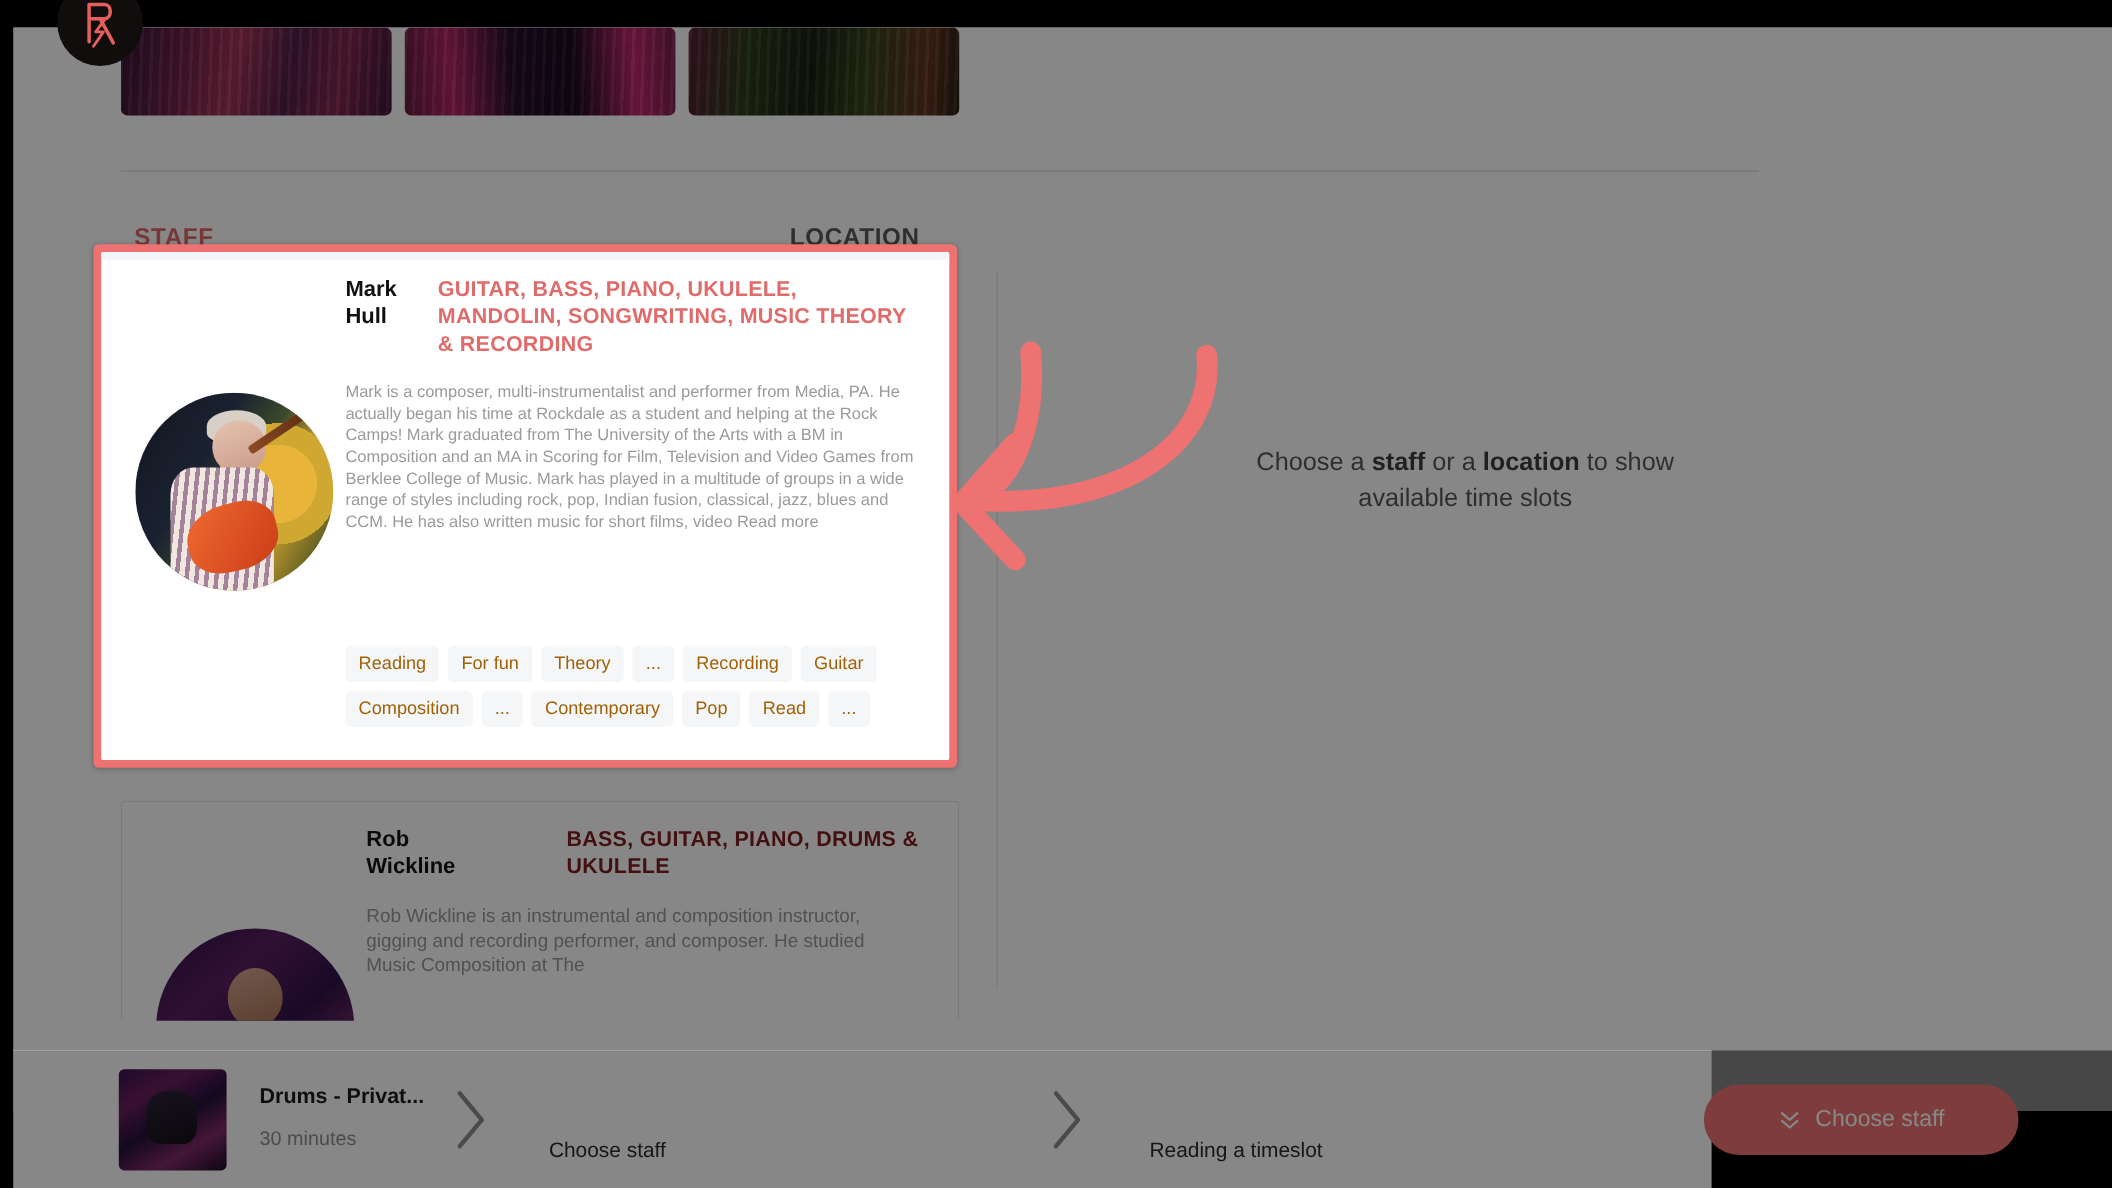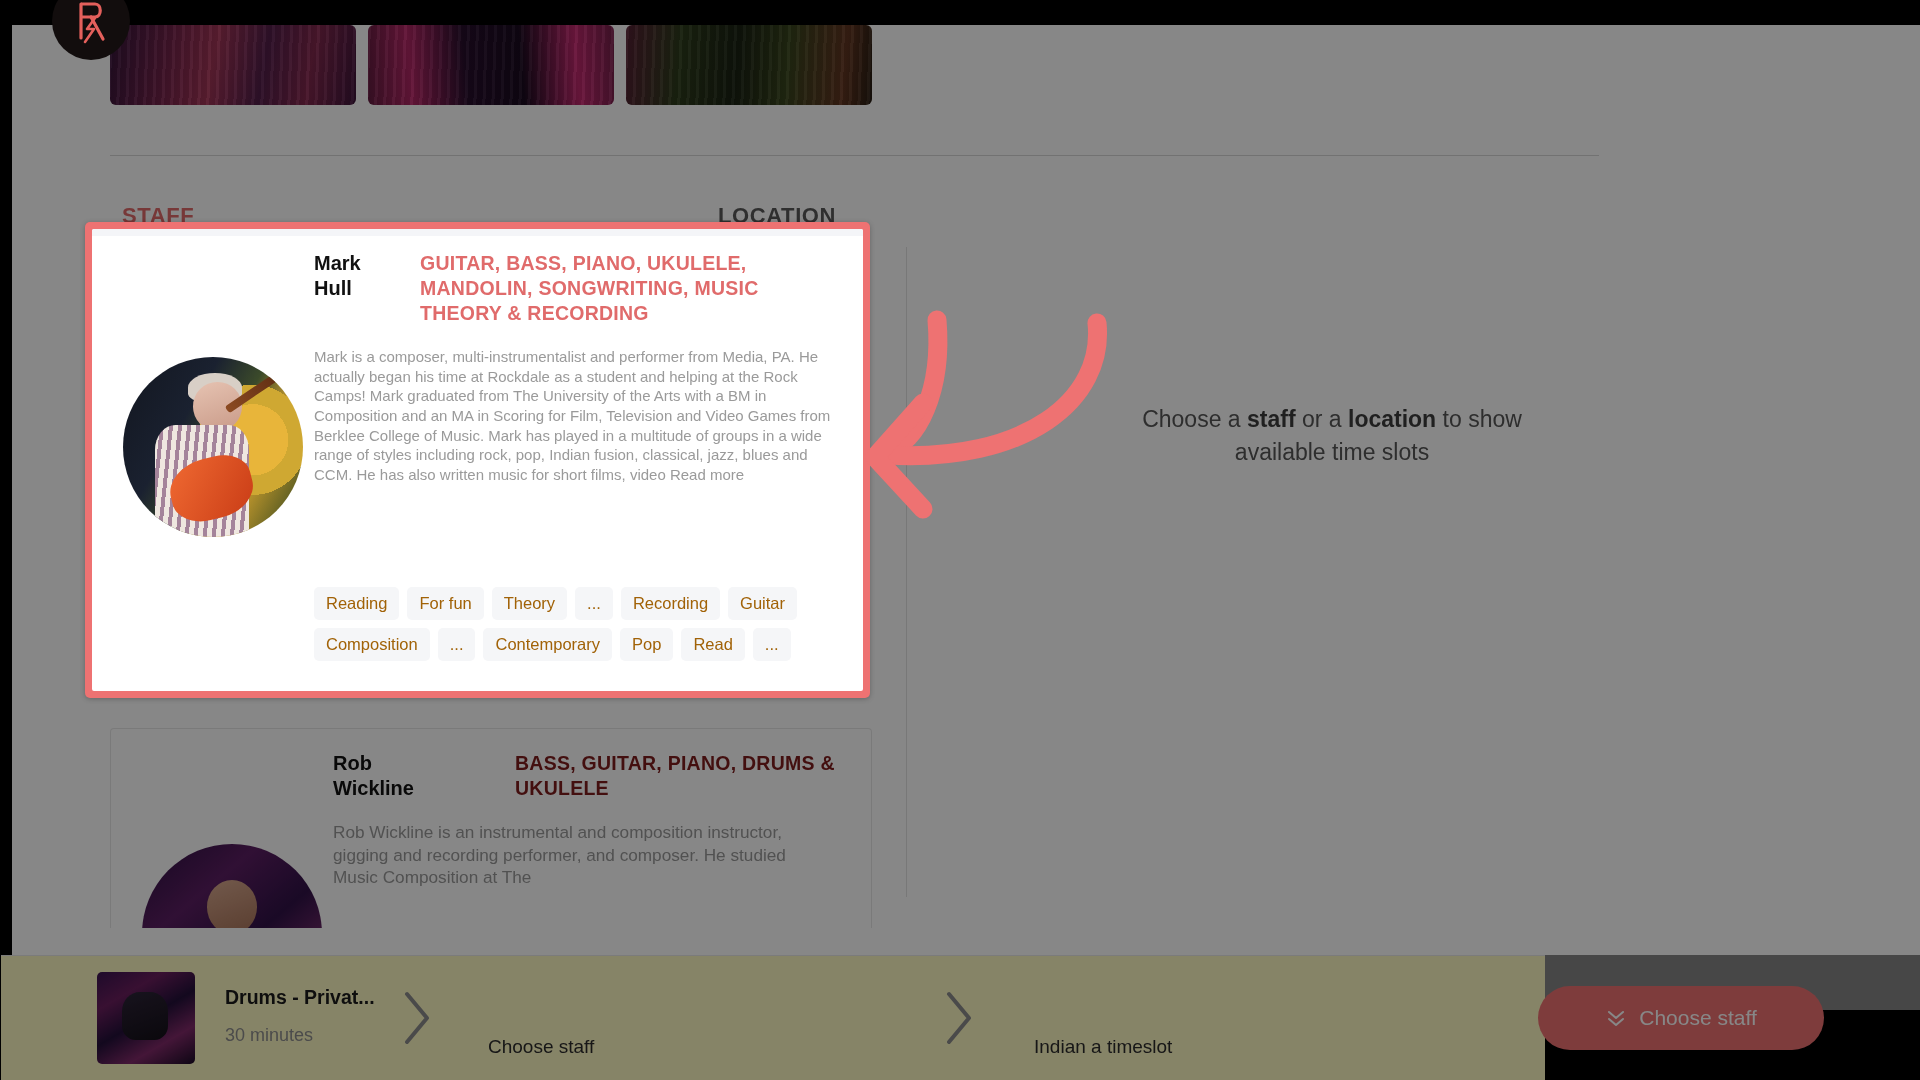--- a/index.html
+++ b/index.html
@@ -165,21 +165,21 @@
     transform-origin: left center;
     border-radius:3px;
   }
 
   .name-row {
     position: absolute;
     left: 222px;
     top: 22px;
     width: 520px;
     display: flex;
-    gap: 28px;
+    gap: 6px;
   }
   .staff-name {
     font-size: 20px;
     font-weight: 700;
     color: #111111;
     line-height: 1.25;
     width: 78px;
     flex: 0 0 78px;
   }
   .staff-skills {
@@ -319,25 +319,25 @@
     top: 295px;
     width: 310px;
     height: 240px;
     z-index: 70;
     pointer-events: none;
   }
 
   
   #bottom-bar {
     position: absolute;
-    left: 1px;
+    left: 12px;
     bottom: 0;
     width: 1544px;
     height: 125px;
-    background: #fef9c3;
+    background: #ffffff;
     border-top: 1px solid #e9e9e9;
     z-index: 45;
   }
   #bottom-dim {
     position: absolute;
     left: 0; bottom: 0;
     width: 1920px; height: 125px;
     background: rgba(0,0,0,0.47);
     z-index: 46;
     pointer-events: none;
@@ -526,21 +526,21 @@
     </div>
 
     <svg class="chev-sep" id="chev1" viewBox="0 0 32 56">
       <path d="M 6 4 L 26 28 L 6 52" fill="none" stroke="#8d8d8d" stroke-width="4" stroke-linecap="round" stroke-linejoin="round"></path>
     </svg>
     <div class="step-label" id="step1">Choose staff</div>
 
     <svg class="chev-sep" id="chev2" viewBox="0 0 32 56">
       <path d="M 6 4 L 26 28 L 6 52" fill="none" stroke="#8d8d8d" stroke-width="4" stroke-linecap="round" stroke-linejoin="round"></path>
     </svg>
-    <div class="step-label" id="step2">Indian a timeslot</div>
+    <div class="step-label" id="step2">Reading a timeslot</div>
 
     <button id="cta-button">
       <svg width="22" height="22" viewBox="0 0 22 22">
         <path d="M 4 5 L 11 11 L 18 5" fill="none" stroke="#ffffff" stroke-width="2" stroke-linecap="round" stroke-linejoin="round"></path>
         <path d="M 4 12 L 11 18 L 18 12" fill="none" stroke="#ffffff" stroke-width="2" stroke-linecap="round" stroke-linejoin="round"></path>
       </svg>
       <span>Choose staff</span>
     </button>
   </div>
 

